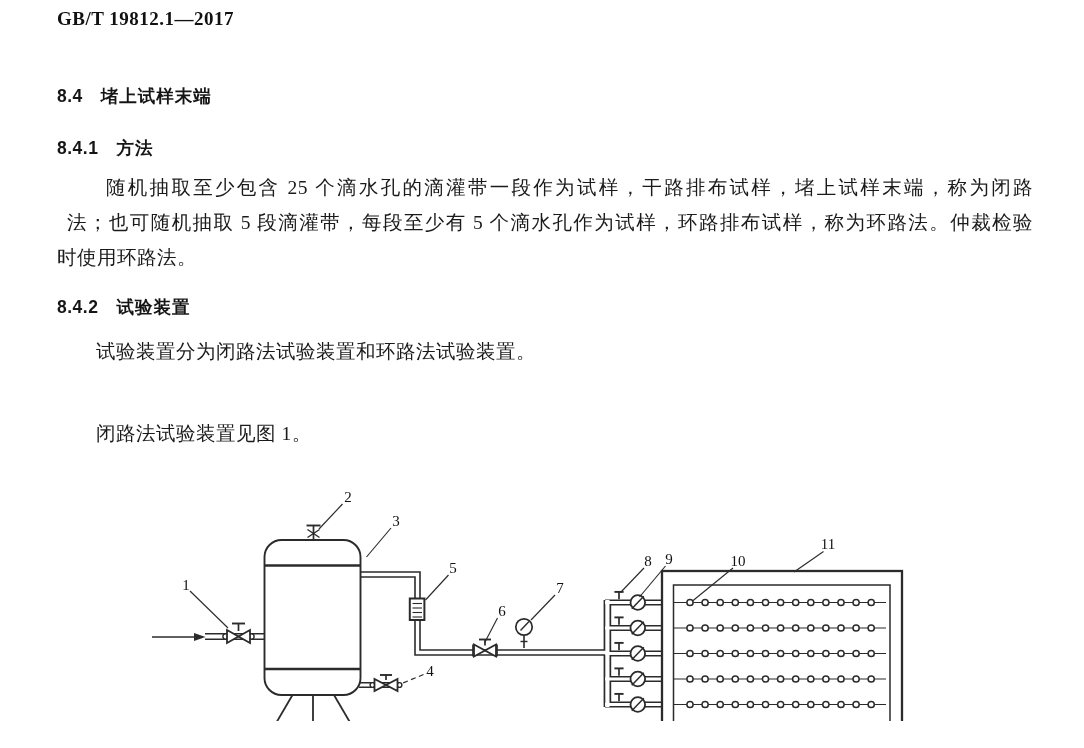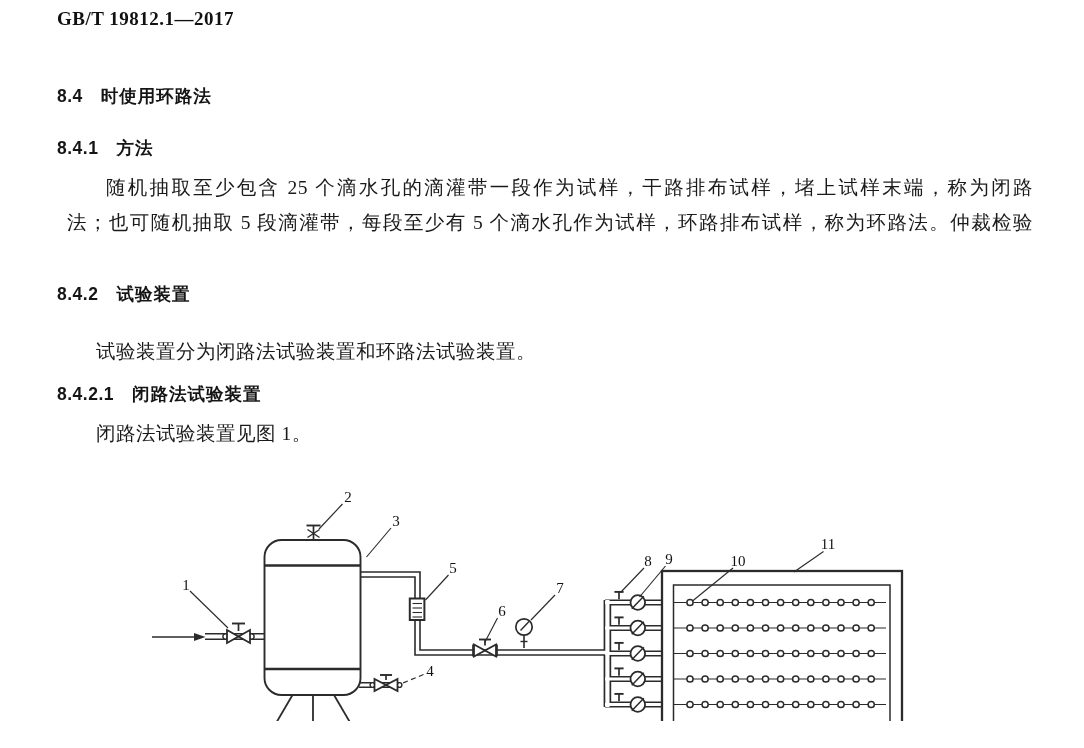--- a/index.html
+++ b/index.html
@@ -27,41 +27,39 @@
   .lbl{font-family:"Liberation Serif","DejaVu Serif",serif;font-size:15px;fill:#111;}
 </style>
 </head>
 <body>
 
 <div class="page">
 
   <div class="abs doc-number">GB/T 19812.1—2017</div>
 
   <div class="abs heading" style="top:84px;">
-    <span class="hnum">8.4</span><span>时使用环路法</span>
+    <span class="hnum">8.4</span><span>堵上试样末端</span>
   </div>
 
   <div class="abs heading" style="top:136px;">
     <span class="hnum">8.4.1</span><span>方法</span>
   </div>
 
   <div class="abs para" style="top:170px;">
     <div class="jline indent">随机抽取至少包含 25 个滴水孔的滴灌带一段作为试样，干路排布试样，堵上试样末端，称为闭路</div>
     <div class="jline">法；也可随机抽取 5 段滴灌带，每段至少有 5 个滴水孔作为试样，环路排布试样，称为环路法。仲裁检验</div>
-  </div>
-
-  <div class="abs heading" style="top:282px;text-align:right;">
+    <div>时使用环路法。</div>
+  </div>
+
+  <div class="abs heading" style="top:295px;text-align:right;">
     <span class="hnum">8.4.2</span><span>试验装置</span>
   </div>
 
   <div class="abs para indent" style="top:334px;">试验装置分为闭路法试验装置和环路法试验装置。</div>
 
-  <div class="abs heading" style="top:382px;">
-    <span class="hnum">8.4.2.1</span><span>闭路法试验装置</span>
-  </div>
 
   <div class="abs para indent" style="top:416px;">闭路法试验装置见图 1。</div>
 
   <svg class="fig-svg" width="1084" height="268" viewBox="0 480 1084 268">
 
     <g stroke="#2b2b2b" fill="none">
       <path d="M205 636.5 H266" stroke-width="7"></path>
       <path d="M359 574.5 H417.5 V652.5 H606" stroke-width="6.6"></path>
       <path d="M607.4 600 V707" stroke-width="7.6"></path>
       <path d="M605 602.5 H662 M605 628 H662 M605 653.5 H662 M605 679 H662 M605 704.5 H662" stroke-width="6.2"></path>

